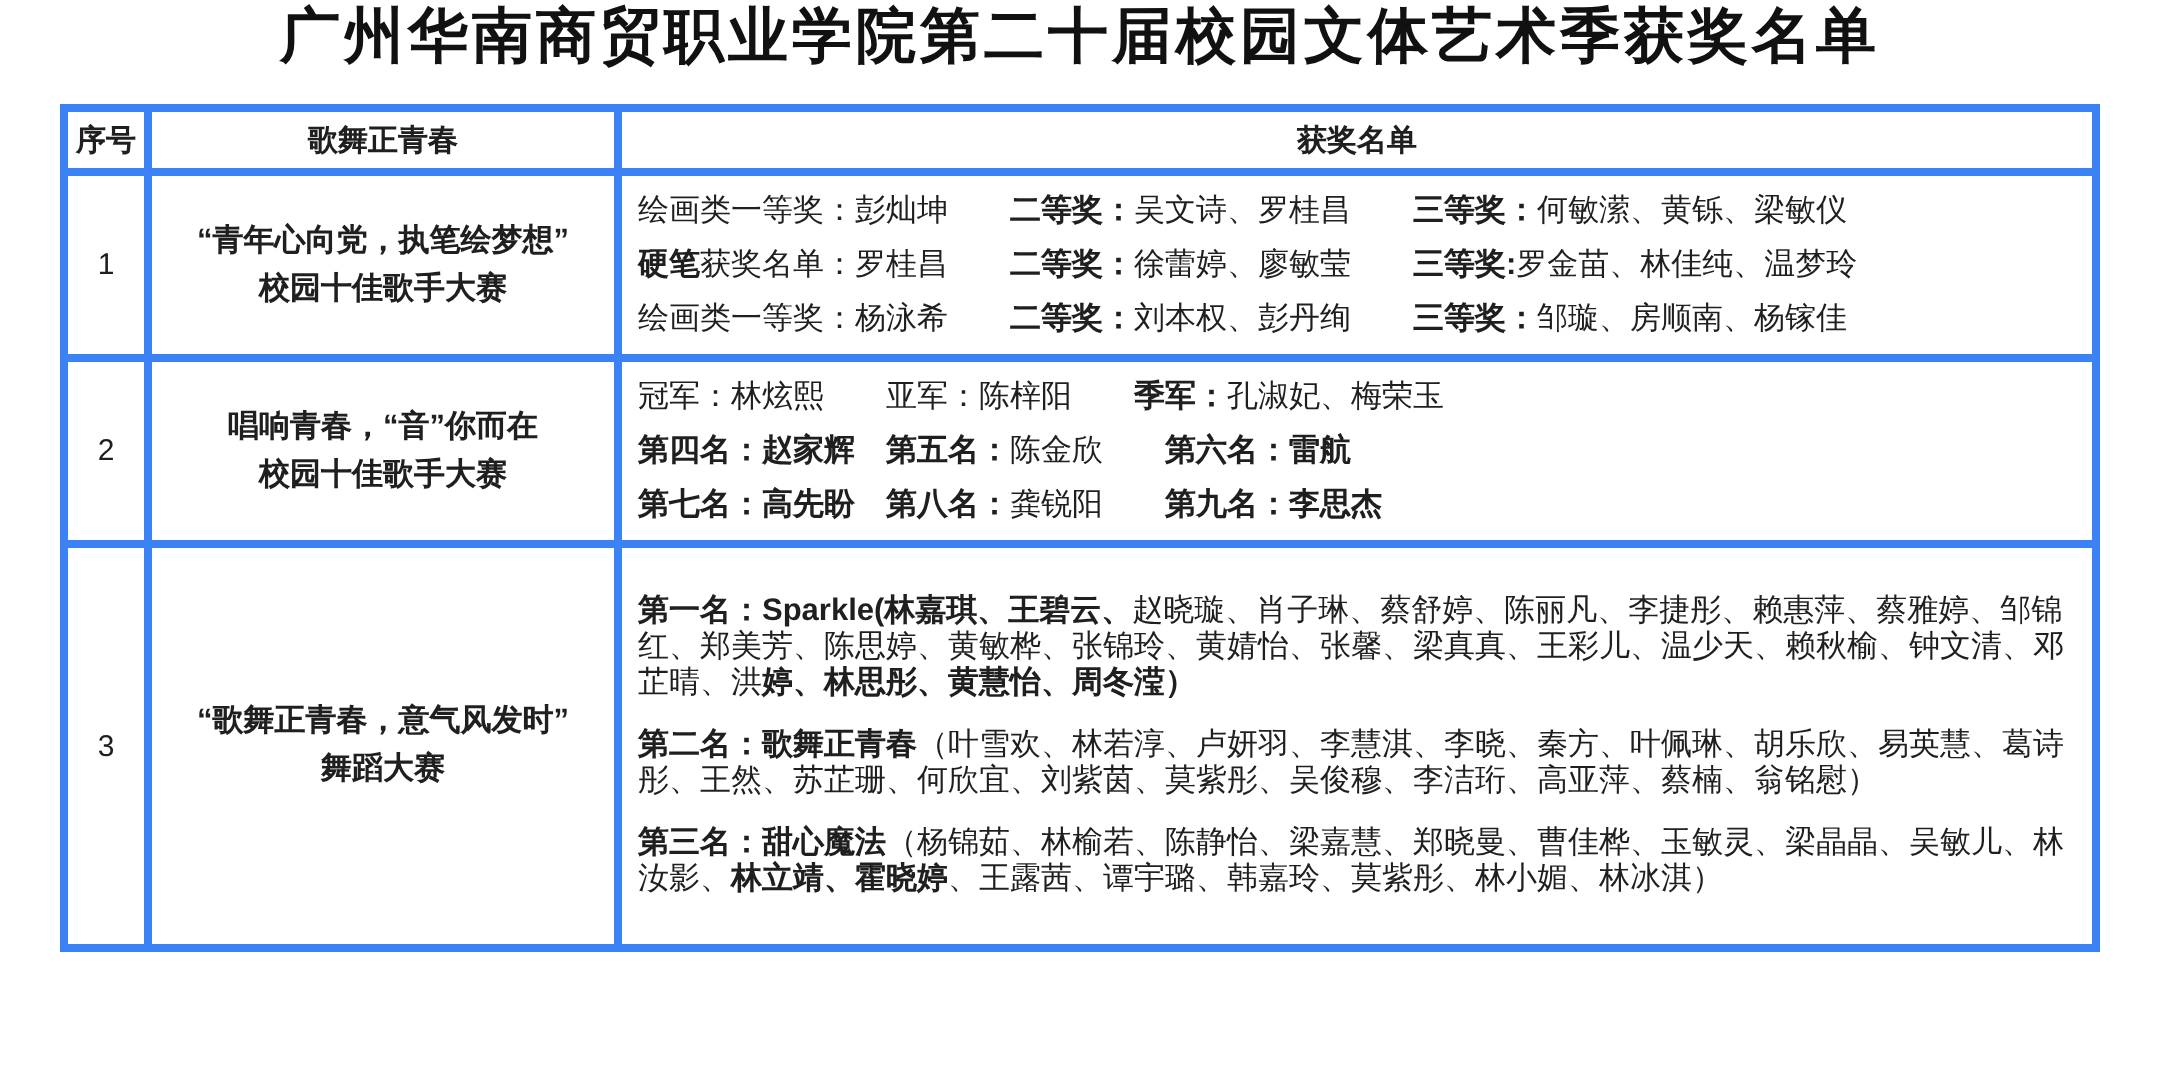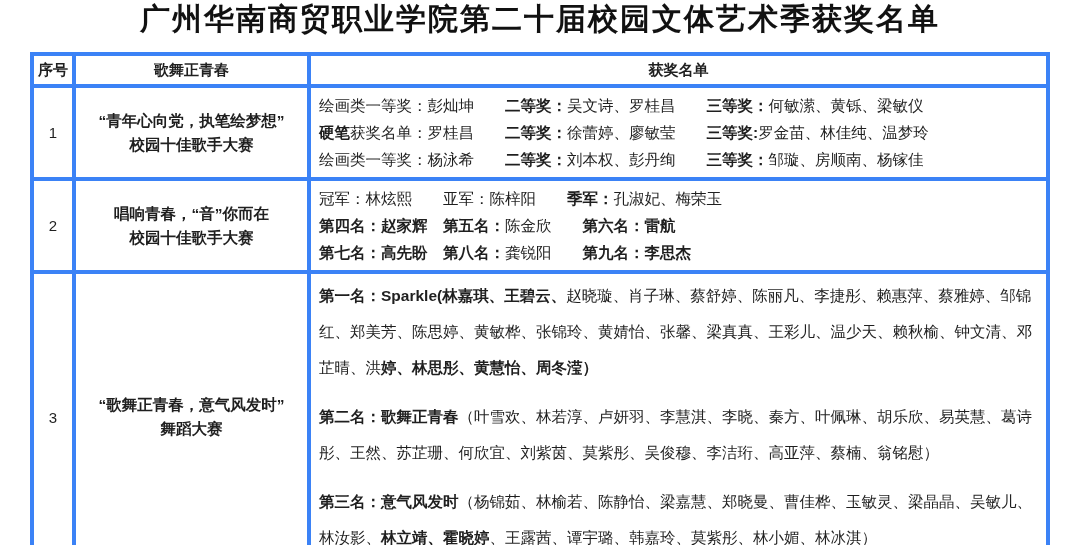--- a/index.html
+++ b/index.html
@@ -45,21 +45,21 @@
   .col-project { width: 229px; text-align: center; font-size: 15.5px; }
   .col-content { width: 733px; text-align: left; font-size: 15.5px; }
   th.col-no, th.col-project, th.col-content {
     font-size: 15px;
     font-weight: bold;
     text-align: center;
   }
   td.col-project { font-weight: bold; line-height: 24px; }
   td.col-content { padding: 4px 6px 4px 8px; }
   td.col-content .line { line-height: 27px; white-space: nowrap; }
-  td.col-content .para { line-height: 36px; margin: 0 0 13px 0; }
+  td.col-content .para { line-height: 18px; margin: 0 0 13px 0; }
   td.col-content .para:last-child { margin-bottom: 0; }
   .b { font-weight: bold; }
   .project-line { display: block; }
 </style>
 </head>
 <body>
 
 <div class="page">
   <h1 class="title">广州华南商贸职业学院第二十届校园文体艺术季获奖名单</h1>
   <table class="award-table">
@@ -97,18 +97,18 @@
         </tr>
         <tr>
           <td class="col-no">3</td>
           <td class="col-project">
             <span class="project-line">“歌舞正青春，意气风发时”</span>
             <span class="project-line">舞蹈大赛</span>
           </td>
           <td class="col-content">
             <div class="para"><span class="b">第一名：Sparkle(林嘉琪、王碧云、</span><span>赵晓璇、肖子琳、蔡舒婷、陈丽凡、李捷彤、赖惠萍、蔡雅婷、邹锦红、郑美芳、陈思婷、黄敏桦、张锦玲、黄婧怡、张馨、梁真真、王彩儿、温少天、赖秋榆、钟文清、邓芷晴、洪</span><span class="b">婷、林思彤、黄慧怡、周冬滢）</span></div>
             <div class="para"><span class="b">第二名：歌舞正青春</span><span>（叶雪欢、林若淳、卢妍羽、李慧淇、李晓、秦方、叶佩琳、胡乐欣、易英慧、葛诗彤、王然、苏芷珊、何欣宜、刘紫茵、莫紫彤、吴俊穆、李洁珩、高亚萍、蔡楠、翁铭慰）</span></div>
-            <div class="para"><span class="b">第三名：意气风发时</span><span>（杨锦茹、林榆若、陈静怡、梁嘉慧、郑晓曼、曹佳桦、玉敏灵、梁晶晶、吴敏儿、林汝影、</span><span class="b">林立靖、霍晓婷</span><span>、王露茜、谭宇璐、韩嘉玲、莫紫彤、林小媚、林冰淇）</span></div>
+            <div class="para"><span class="b">第三名：甜心魔法</span><span>（杨锦茹、林榆若、陈静怡、梁嘉慧、郑晓曼、曹佳桦、玉敏灵、梁晶晶、吴敏儿、林汝影、</span><span class="b">林立靖、霍晓婷</span><span>、王露茜、谭宇璐、韩嘉玲、莫紫彤、林小媚、林冰淇）</span></div>
           </td>
         </tr>
       </tbody>
   </table>
 </div>
 
 </body></html>

